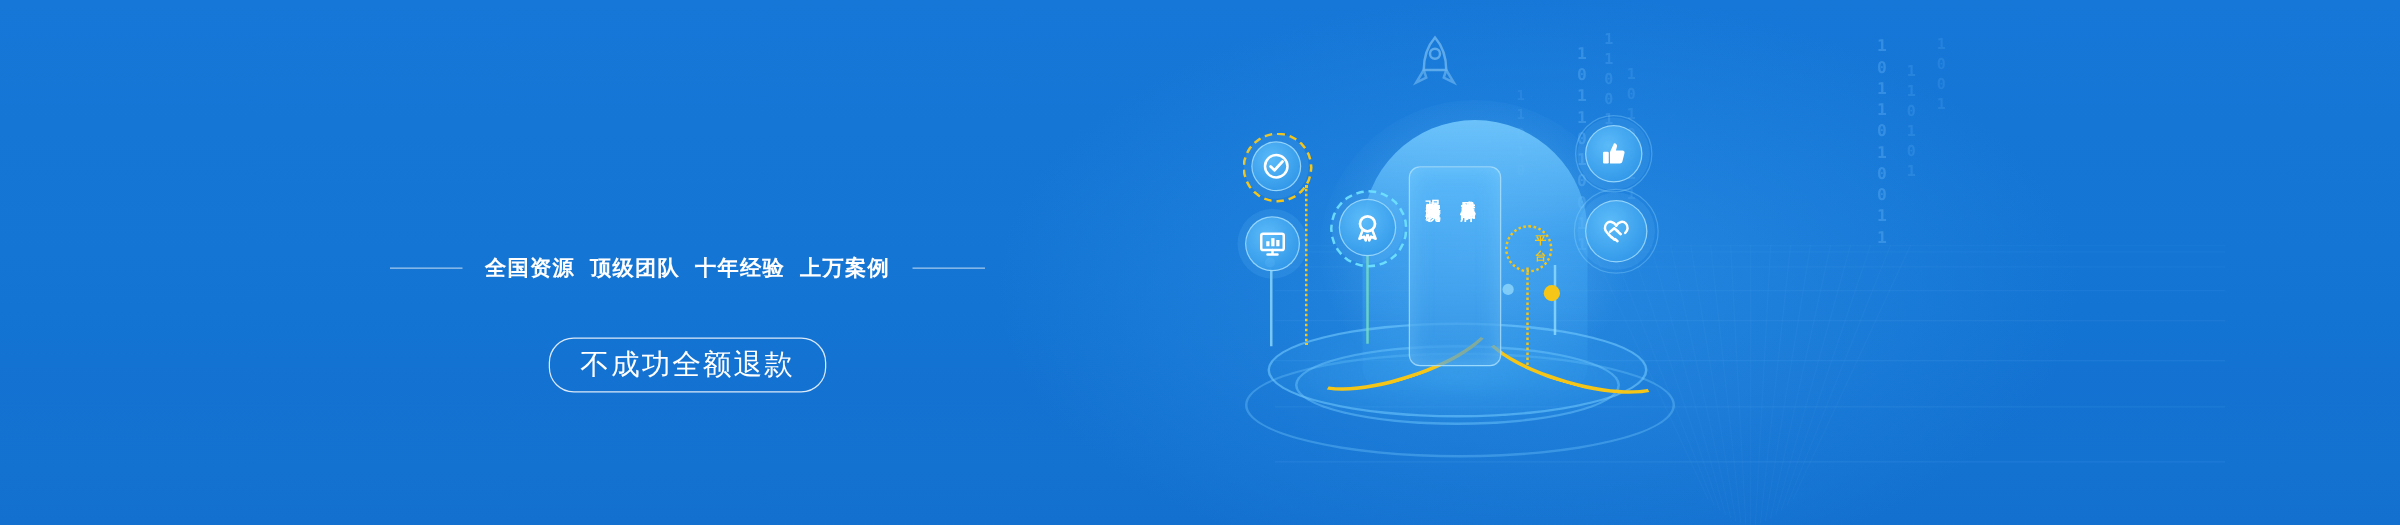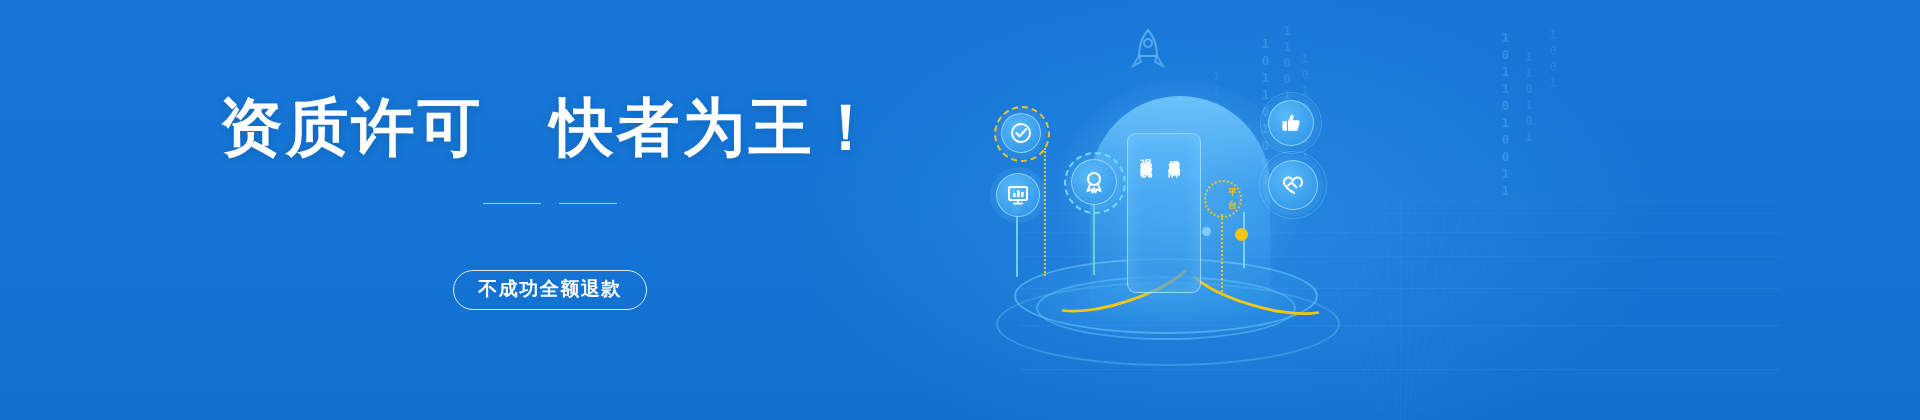--- a/index.html
+++ b/index.html
@@ -58,21 +58,21 @@
     white-space:nowrap;
   }
   .subtitle .sp{display:inline-block;width:12px;}
 
   .cta-wrap{position:absolute;left:0;top:270px;width:1100px;text-align:center;}
   .cta{
     display:inline-block;
     padding:8px 24px 9px;
     border:1px solid rgba(255,255,255,.85);
     border-radius:20px;
-    color:#ffffff;font-size:19px;font-weight:700;letter-spacing:1.5px;
+    color:#ffffff;font-size:23px;font-weight:400;letter-spacing:1.5px;
     background:transparent;cursor:pointer;
     line-height:1.1;
   }
 
   
   .dome{
     position:absolute;left:1090px;top:96px;width:180px;height:216px;
     background:linear-gradient(180deg,rgba(120,205,255,.85) 0%,rgba(70,170,245,.55) 45%,rgba(40,140,225,.18) 100%);
     border-radius:90px 90px 18px 18px;
     filter:blur(.3px);
@@ -197,28 +197,26 @@
   <div class="binary" style="left:1258px;top:36px;font-size:13px;">1011010011</div>
   <div class="binary" style="left:1280px;top:24px;font-size:12px;opacity:.7;">11001</div>
   <div class="binary" style="left:1298px;top:52px;font-size:12px;opacity:.55;">1010011</div>
   <div class="binary" style="left:1498px;top:30px;font-size:13px;">1011010011</div>
   <div class="binary" style="left:1522px;top:50px;font-size:12px;opacity:.6;">110101</div>
   <div class="binary" style="left:1546px;top:28px;font-size:12px;opacity:.5;">1001</div>
   <div class="binary" style="left:1210px;top:70px;font-size:11px;opacity:.45;">11010</div>
 
   <div class="copy">
 
-    <div class="headline">
-      <span>资质许可</span>
-      <span class="gap"></span>
-      <span>快者为王！</span>
-    </div>
 
     <div class="subwrap">
       <span class="sub-rule"></span>
+      <span class="subtitle">
+        <span>全国资源</span><span class="sp"></span><span>顶级团队</span><span class="sp"></span><span>十年经验</span><span class="sp"></span><span>上万案例</span>
+      </span>
       <span class="sub-rule"></span>
     </div>
 
     <div class="cta-wrap">
       <button class="cta">不成功全额退款</button>
     </div>
 
   </div>
 
   <div>

